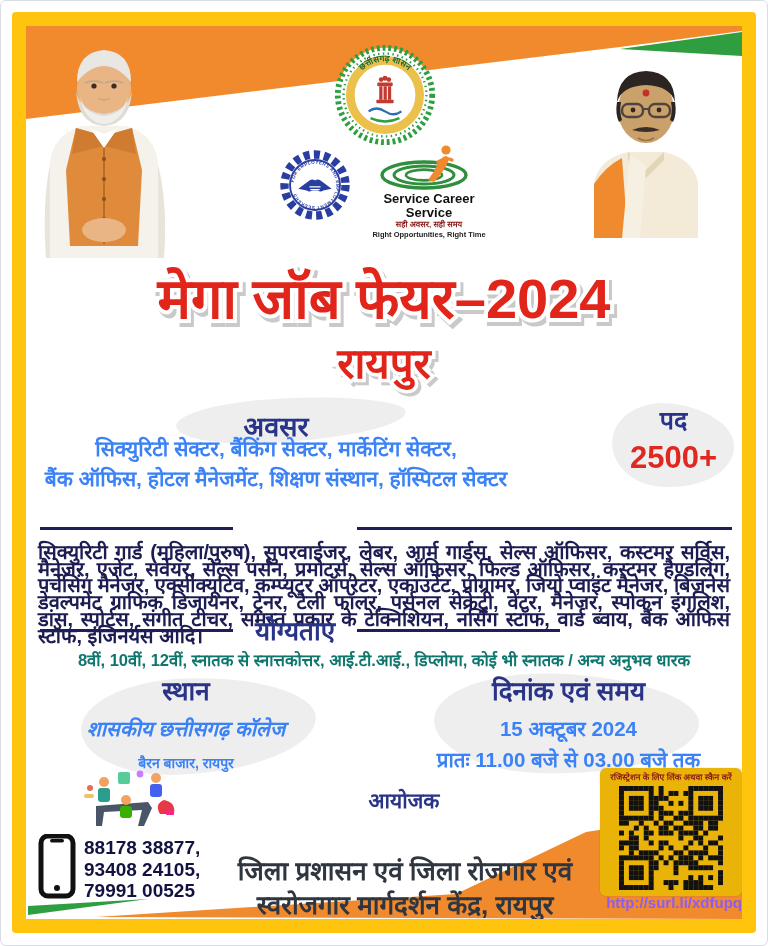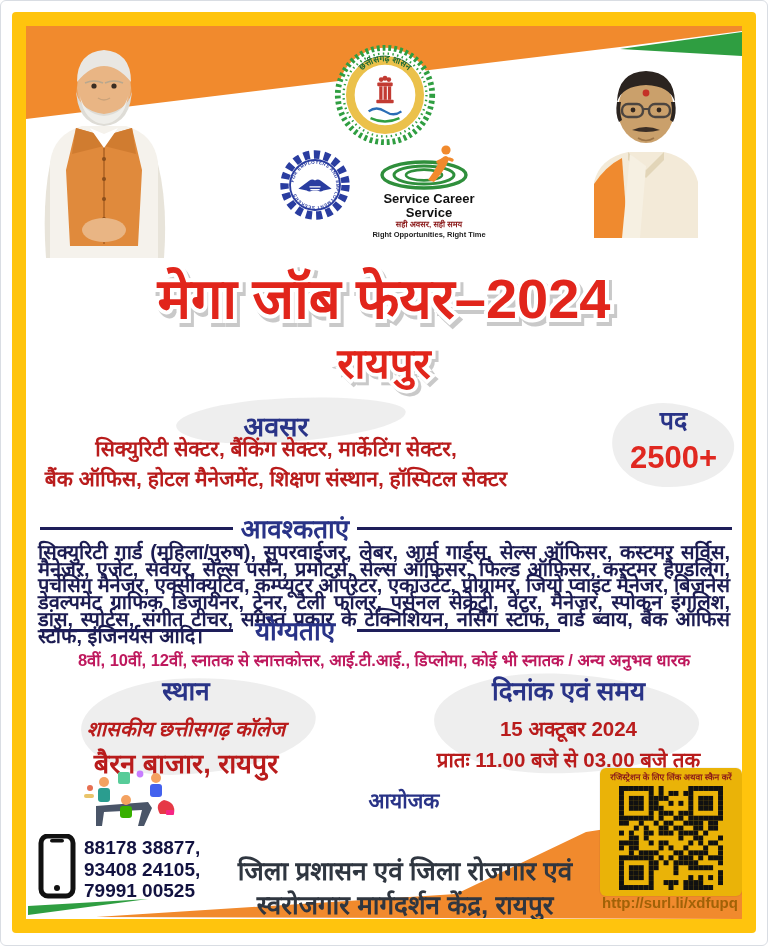--- a/index.html
+++ b/index.html
@@ -22,31 +22,31 @@
     clip-path:polygon(70px 121px,430px 98px,560px 36px,716px 12px,716px 123px);}
   .wedge-green{left:0;top:868px;width:160px;height:25px;background:#2F9E41;
     clip-path:polygon(2px 21px,122px 5px,2px 12px);}
   
   .blob{background:#e3e3e3;opacity:.6;border-radius:45% 55% 60% 40% / 50% 45% 55% 50%;}
   
   .title-svg{left:0;width:716px;overflow:visible;}
   .title-svg text{font-family:"Liberation Sans","DejaVu Sans",sans-serif;}
   
   .h-blue{color:#293387;font-weight:bold;text-align:center;}
-  .red-line{color:#b91c1c;font-weight:bold;text-align:center;}
+  .red-line{color:#3b82f6;font-weight:bold;text-align:center;}
   .rule{height:2.5px;background:#1e1e5a;}
   .req-text{color:#1c1c52;font-weight:600;font-size:20px;line-height:16.7px;text-align:justify;}
-  .qual-text{color:#be185d;font-weight:bold;font-size:16.5px;text-align:center;}
+  .qual-text{color:#0f766e;font-weight:bold;font-size:16.5px;text-align:center;}
   .org-lines{color:#2f3640;font-weight:bold;font-size:26px;line-height:34px;text-align:center;}
   .phones{color:#121240;font-weight:bold;font-size:19px;line-height:21.5px;}
   
   .qr-box{left:574px;top:742px;width:142px;height:128px;background:#eab308;border-radius:6px;z-index:6;
     box-shadow:0 0 0 1px rgba(0,0,0,.04);text-align:center;}
   .qr-caption{display:block;margin-top:3px;font-size:8.5px;font-weight:bold;color:#8B1A1A;}
-  .qr-url{left:572px;top:868px;width:144px;color:#a16207;font-weight:bold;font-size:15px;text-align:center;z-index:6;}
+  .qr-url{left:572px;top:868px;width:144px;color:#8b5cf6;font-weight:bold;font-size:15px;text-align:right;z-index:6;}
   .ncs-name{font-size:13px;font-weight:bold;color:#111;text-align:center;line-height:14px;}
   .ncs-tag-hi{font-size:8px;font-weight:bold;color:#8B1A1A;text-align:center;line-height:10px;}
   .ncs-tag-en{font-size:7.5px;font-weight:bold;color:#222;text-align:center;line-height:9px;}
   svg{display:block;}
 </style>
 </head>
 <body>
 
 <div class="page-edge"></div>
 
@@ -170,33 +170,32 @@
     <div class="abs red-line" style="left:0;top:408px;width:500px;font-size:21px;line-height:30px;">
       <div>सिक्युरिटी सेक्टर, बैंकिंग सेक्टर, मार्केटिंग सेक्टर,</div>
       <div>बैंक ऑफिस, होटल मैनेजमेंट, शिक्षण संस्थान, हॉस्पिटल सेक्टर</div>
     </div>
     <div class="abs" style="left:585px;top:376px;width:125px;text-align:center;">
       <div class="h-blue" style="font-size:25px;">पद</div>
       <div style="color:#E02820;font-weight:bold;font-size:31px;margin-top:4px;">2500+</div>
     </div>
 
     <div class="abs rule" style="left:14px;top:501px;width:193px;"></div>
-    <div class="abs h-blue" style="left:204px;top:484px;width:130px;font-size:26px;">आवश्कताएं</div>
     <div class="abs rule" style="left:331px;top:501px;width:375px;"></div>
     <div class="abs req-text" style="left:12px;top:518px;width:692px;">सिक्युरिटी गार्ड (महिला/पुरुष), सुपरवाईजर, लेबर, आर्म गार्ड्स, सेल्स ऑफिसर, कस्टमर सर्विस, मैनेजर, एजेंट, सर्वेयर, सेल्स पर्सन, प्रमोटर्स, सेल्स ऑफिसर, फिल्ड ऑफिसर, कस्टमर हैण्डलिंग, पर्चेसिंग मैनेजर, एक्सीक्यूटिव, कम्प्यूटर ऑपरेटर, एकाउंटेंट, प्रोग्रामर, जियो प्वाइंट मैनेजर, बिजनेस डेवल्पमेंट ग्राफिक डिजायनर, ट्रेनर, टैली फॉलर, पर्सनल सेक्रेट्री, वेटर, मैनेजर, स्पोकन इंगलिश, डांस, स्पोर्टस, संगीत टीचर, समस्त प्रकार के टेक्निशियन, नर्सिंग स्टॉफ, वार्ड ब्वाय, बैंक ऑफिस स्टॉफ, इंजिनर्यस आदि।</div>
 
     <div class="abs rule" style="left:14px;top:603px;width:193px;"></div>
     <div class="abs h-blue" style="left:204px;top:586px;width:130px;font-size:26px;">योग्यतांए</div>
     <div class="abs rule" style="left:331px;top:603px;width:203px;"></div>
     <div class="abs qual-text" style="left:8px;top:622px;width:700px;">8वीं, 10वीं, 12वीं, स्नातक से स्नात्तकोत्तर, आई.टी.आई., डिप्लोमा, कोई भी स्नातक / अन्य अनुभव धारक</div>
 
     <div class="abs" style="left:15px;top:646px;width:290px;text-align:center;">
       <div class="h-blue" style="font-size:26px;">स्थान</div>
       <div class="red-line" style="font-size:20.5px;margin-top:6px;font-style:italic;">शासकीय छत्तीसगढ़ कॉलेज</div>
-      <div class="red-line" style="font-size:27px;margin-top:2px;">बैरन बाजार, रायपुर</div>
+      <div class="red-line" style="font-size:14px;margin-top:11px;">बैरन बाजार, रायपुर</div>
     </div>
 
     <div class="abs" style="left:375px;top:646px;width:335px;text-align:center;">
       <div class="h-blue" style="font-size:26px;">दिनांक एवं समय</div>
       <div class="red-line" style="font-size:20.5px;margin-top:6px;">15 अक्टूबर 2024</div>
       <div class="red-line" style="font-size:20.5px;margin-top:3px;">प्रातः 11.00 बजे से 03.00 बजे तक</div>
     </div>
 
     <div class="abs wedge-orange"></div>
     <div class="abs wedge-green"></div>

